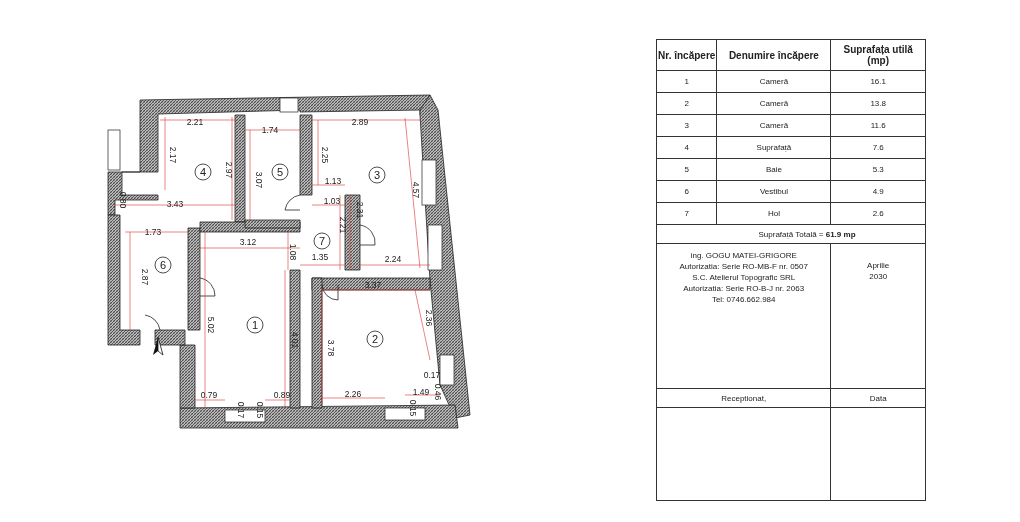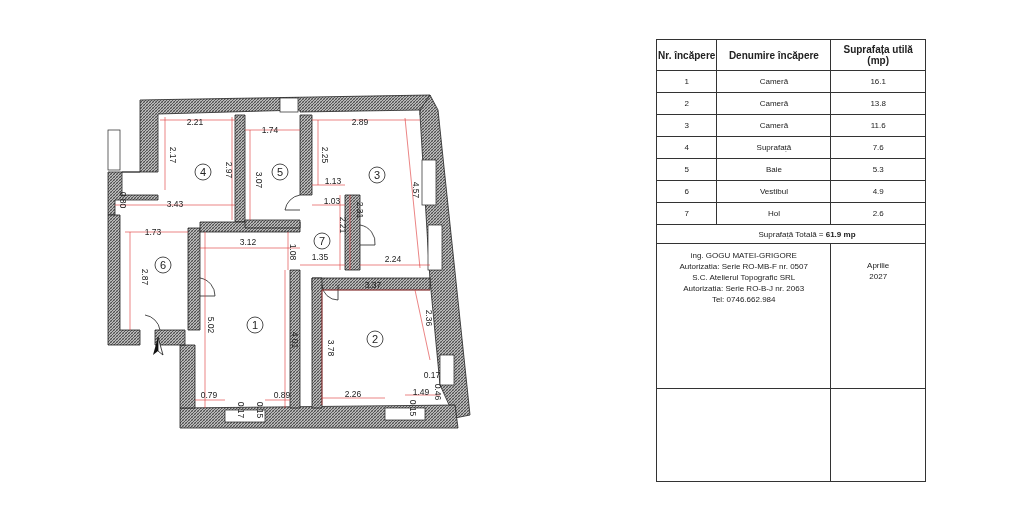--- a/index.html
+++ b/index.html
@@ -217,21 +217,25 @@
   <tr class="body">
     <td colspan="2">
       <div>ing. GOGU MATEI-GRIGORE</div>
       <div>Autorizatia: Serie RO-MB-F nr. 0507</div>
       <div>S.C. Atelierul Topografic SRL</div>
       <div>Autorizatia: Serie RO-B-J nr. 2063</div>
       <div>Tel: 0746.662.984</div>
     </td>
     <td style="padding-top:16px;">
       <div>Aprilie</div>
-      <div>2027</div>
+      <div>2030</div>
     </td>
+  </tr>
+  <tr class="sig">
+    <td colspan="2">Receptionat,</td>
+    <td>Data</td>
   </tr>
   <tr class="body2">
     <td colspan="2"></td>
     <td></td>
   </tr>
 </tbody>
   </table>
 
 </body></html>

